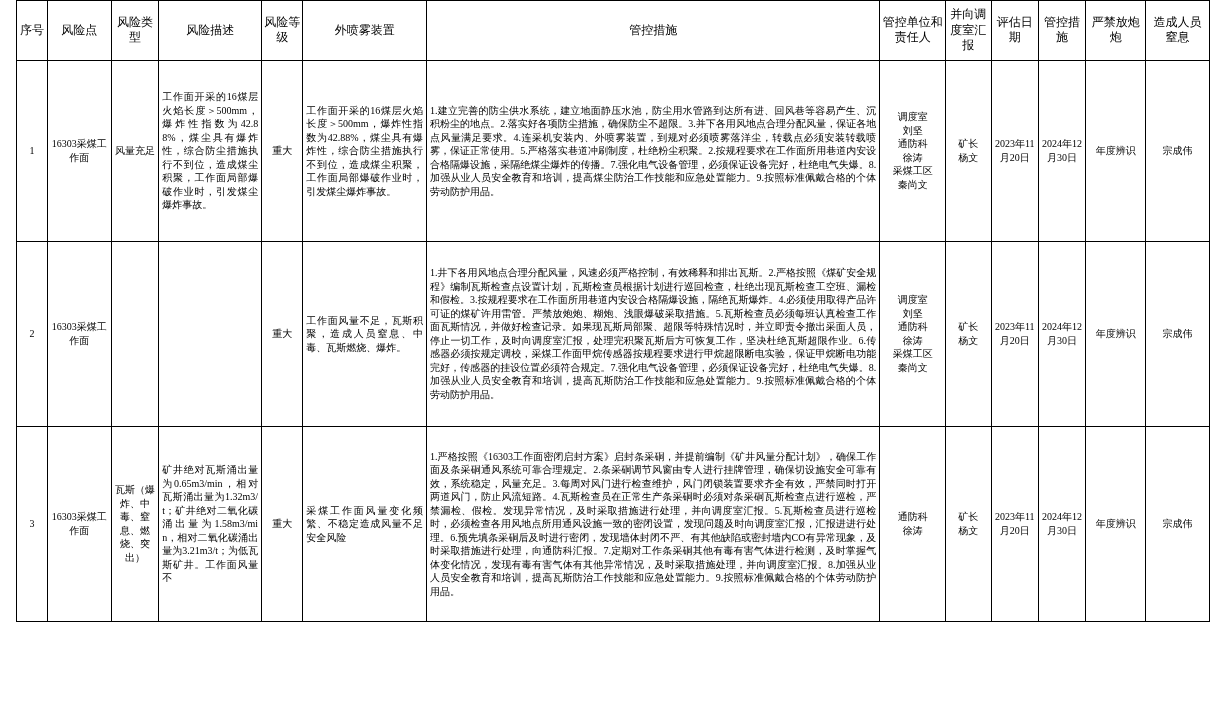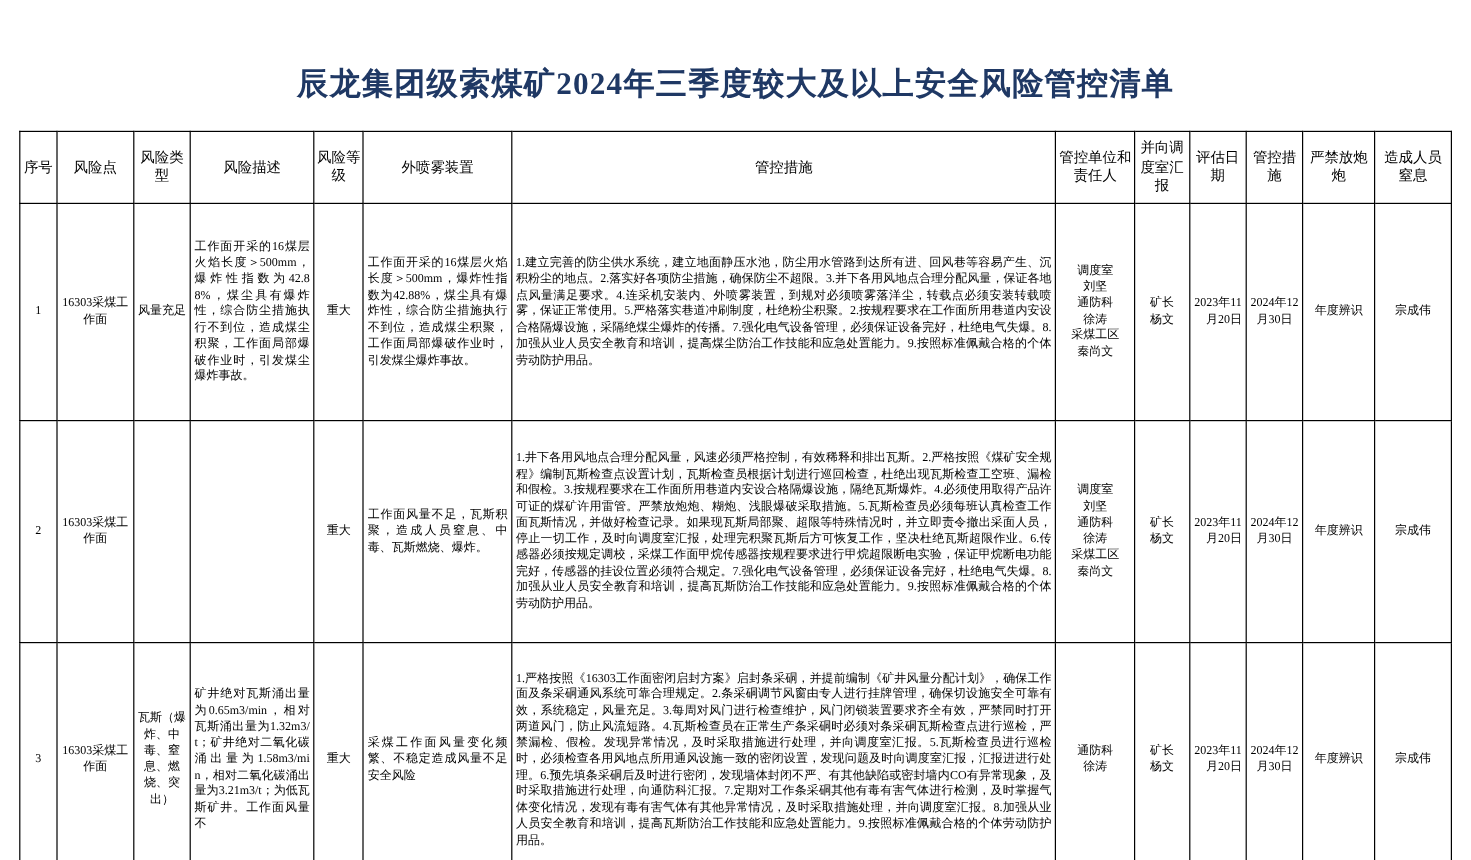--- a/index.html
+++ b/index.html
@@ -85,32 +85,31 @@
   td.cell-measure {
     text-align: justify;
     text-justify: inter-ideograph;
   }
   td.cell-measure { line-height: 1.45; }
   td.cell-desc { line-height: 1.45; }
   td.cell-hazard { line-height: 1.45; }
   td.cell-type { line-height: 1.4; }
   td.cell-unit { line-height: 1.4; margin-top: 14px; }
   td.cell-mgmt { line-height: 1.4; font-family: Liberation Serif, serif; }
-  td.cell-assess { line-height: 1.4; text-align: right; }
+  td.cell-assess { line-height: 1.4; }
   td.cell-release { line-height: 1.4; }
   .row-1 td { height: 176px; }
   .row-2 td { height: 180px; }
   .row-3 td { height: 190px; }
 </style>
 </head>
 <body>
 
 <div class="page">
 
-  <div class="doc-title">辰龙集团级索煤矿2024年三季度较大及以上安全风险管控清单</div>
 
   <table class="risk-table">
     <colgroup>
       <col class="c-seq">
         <col class="c-point">
         <col class="c-type">
         <col class="c-desc">
       <col class="c-level">
         <col class="c-hazard">
         <col class="c-measure">

